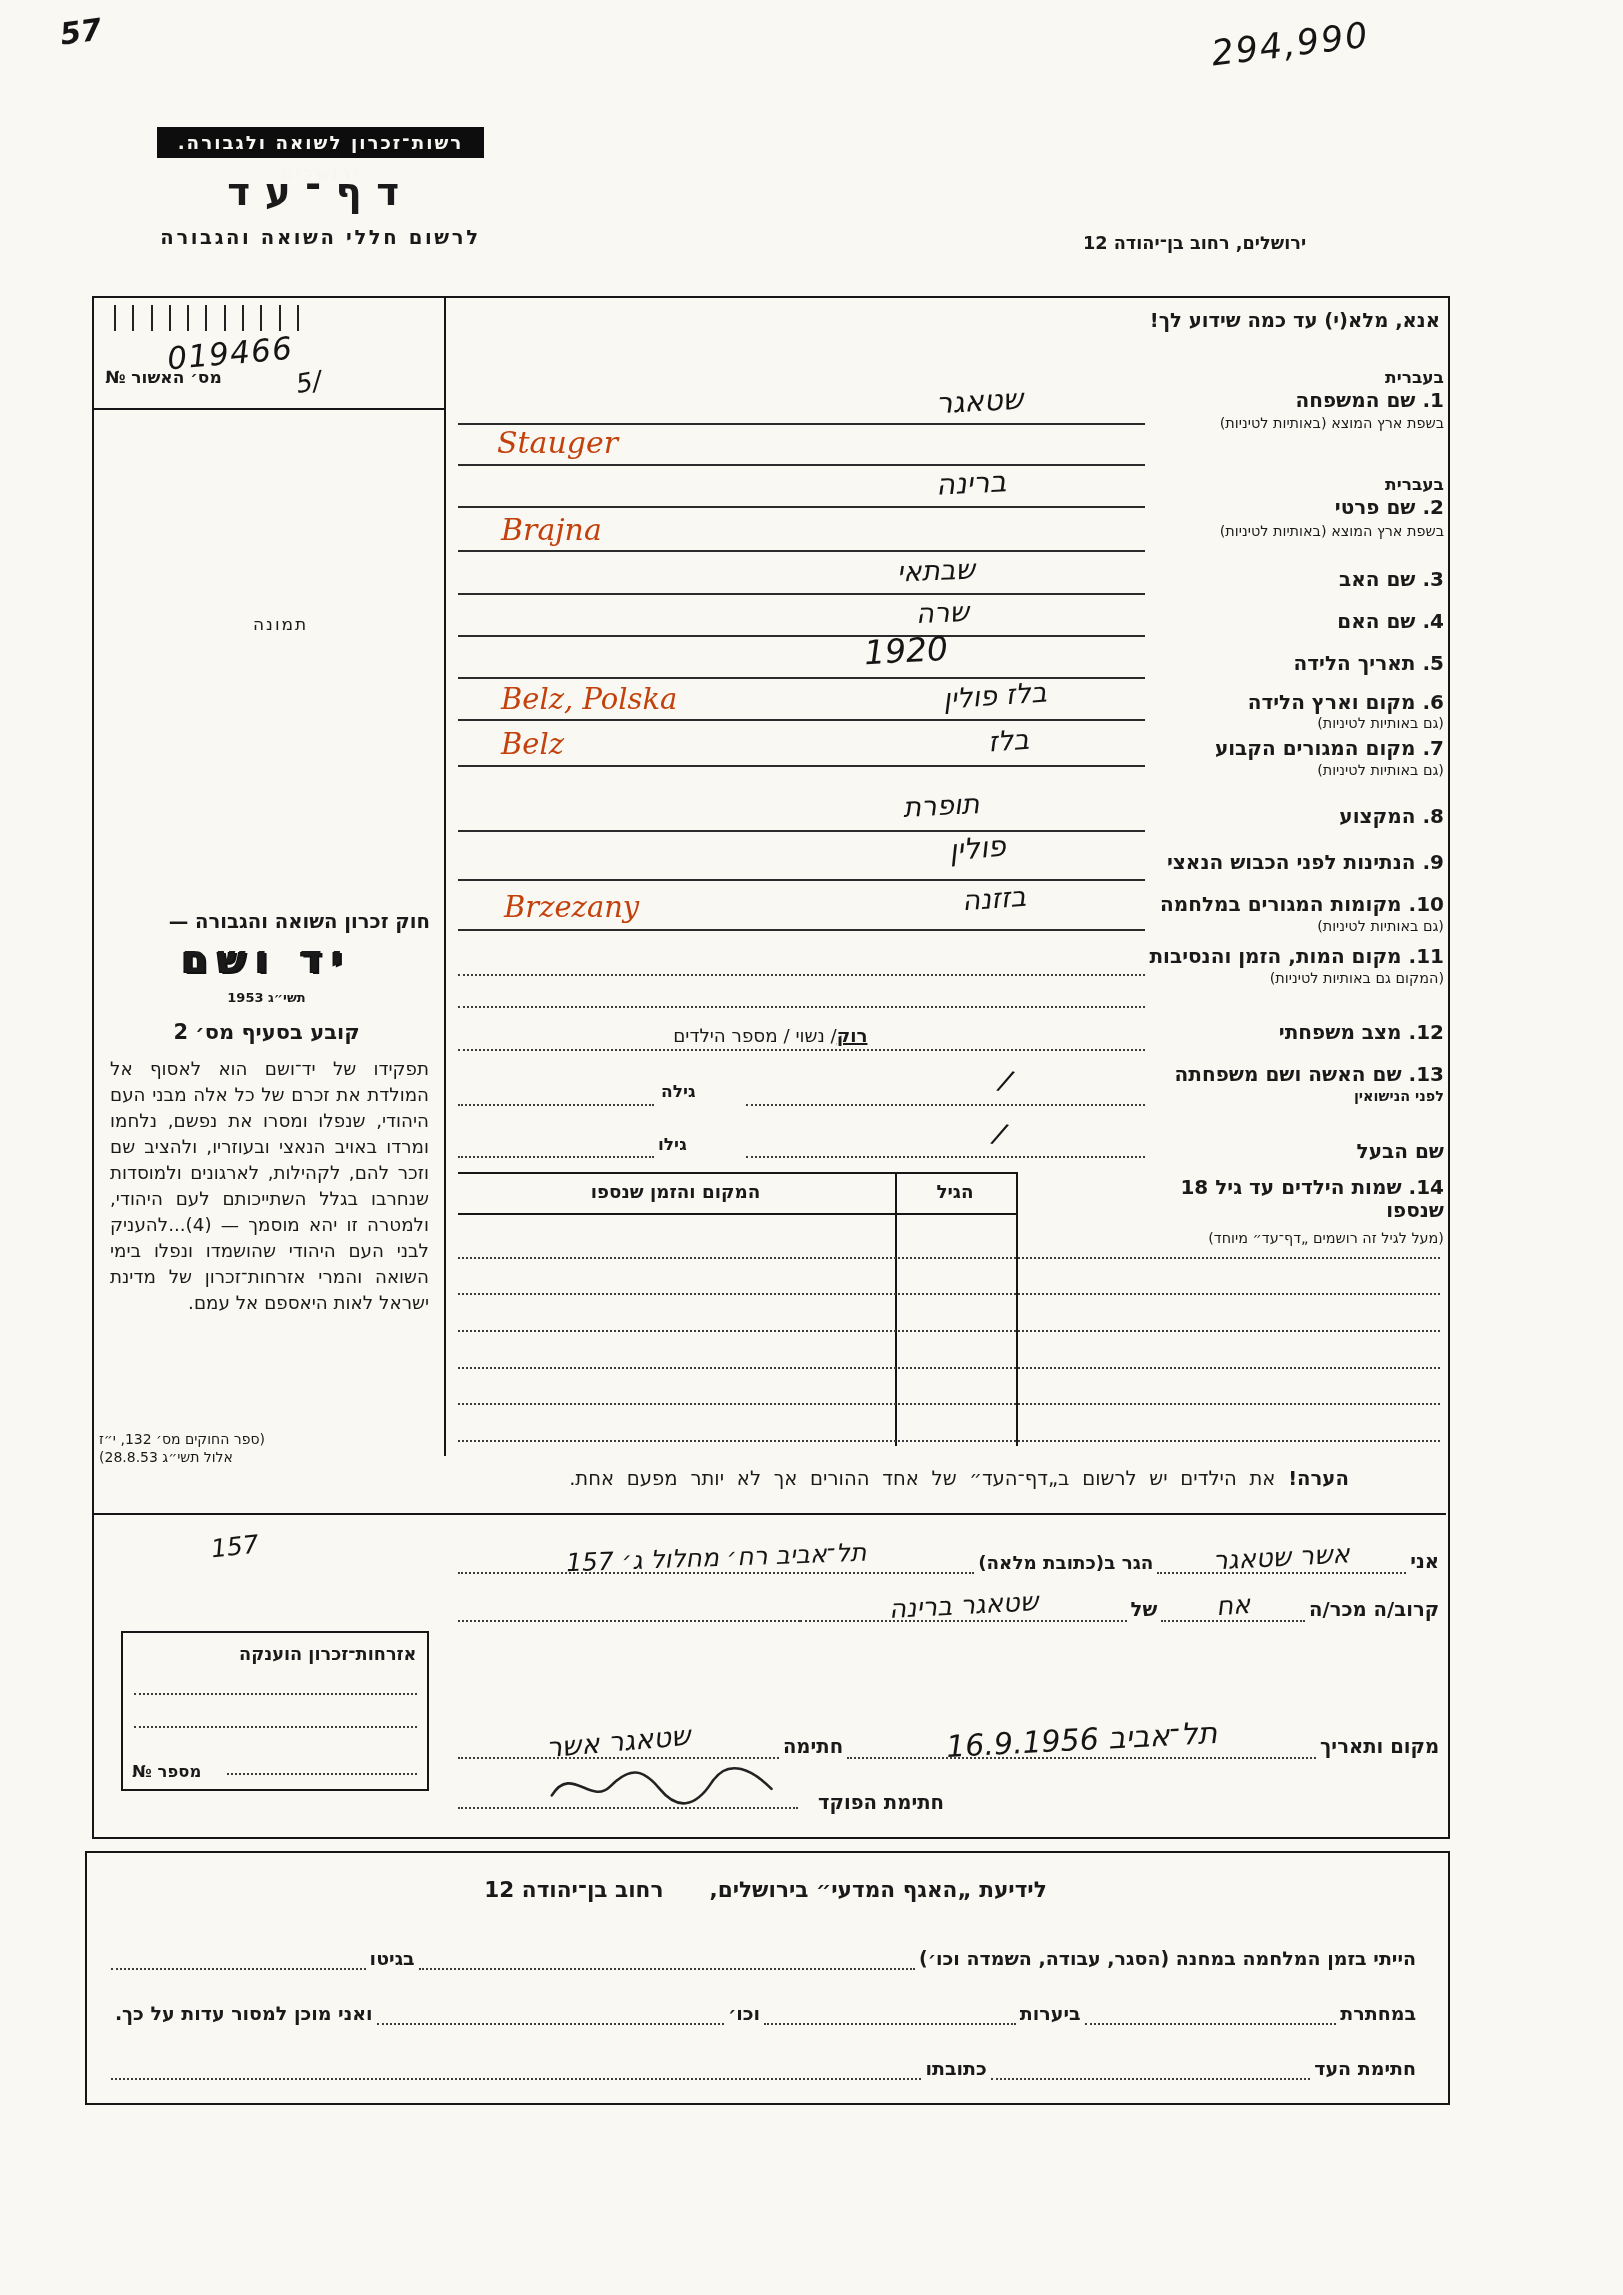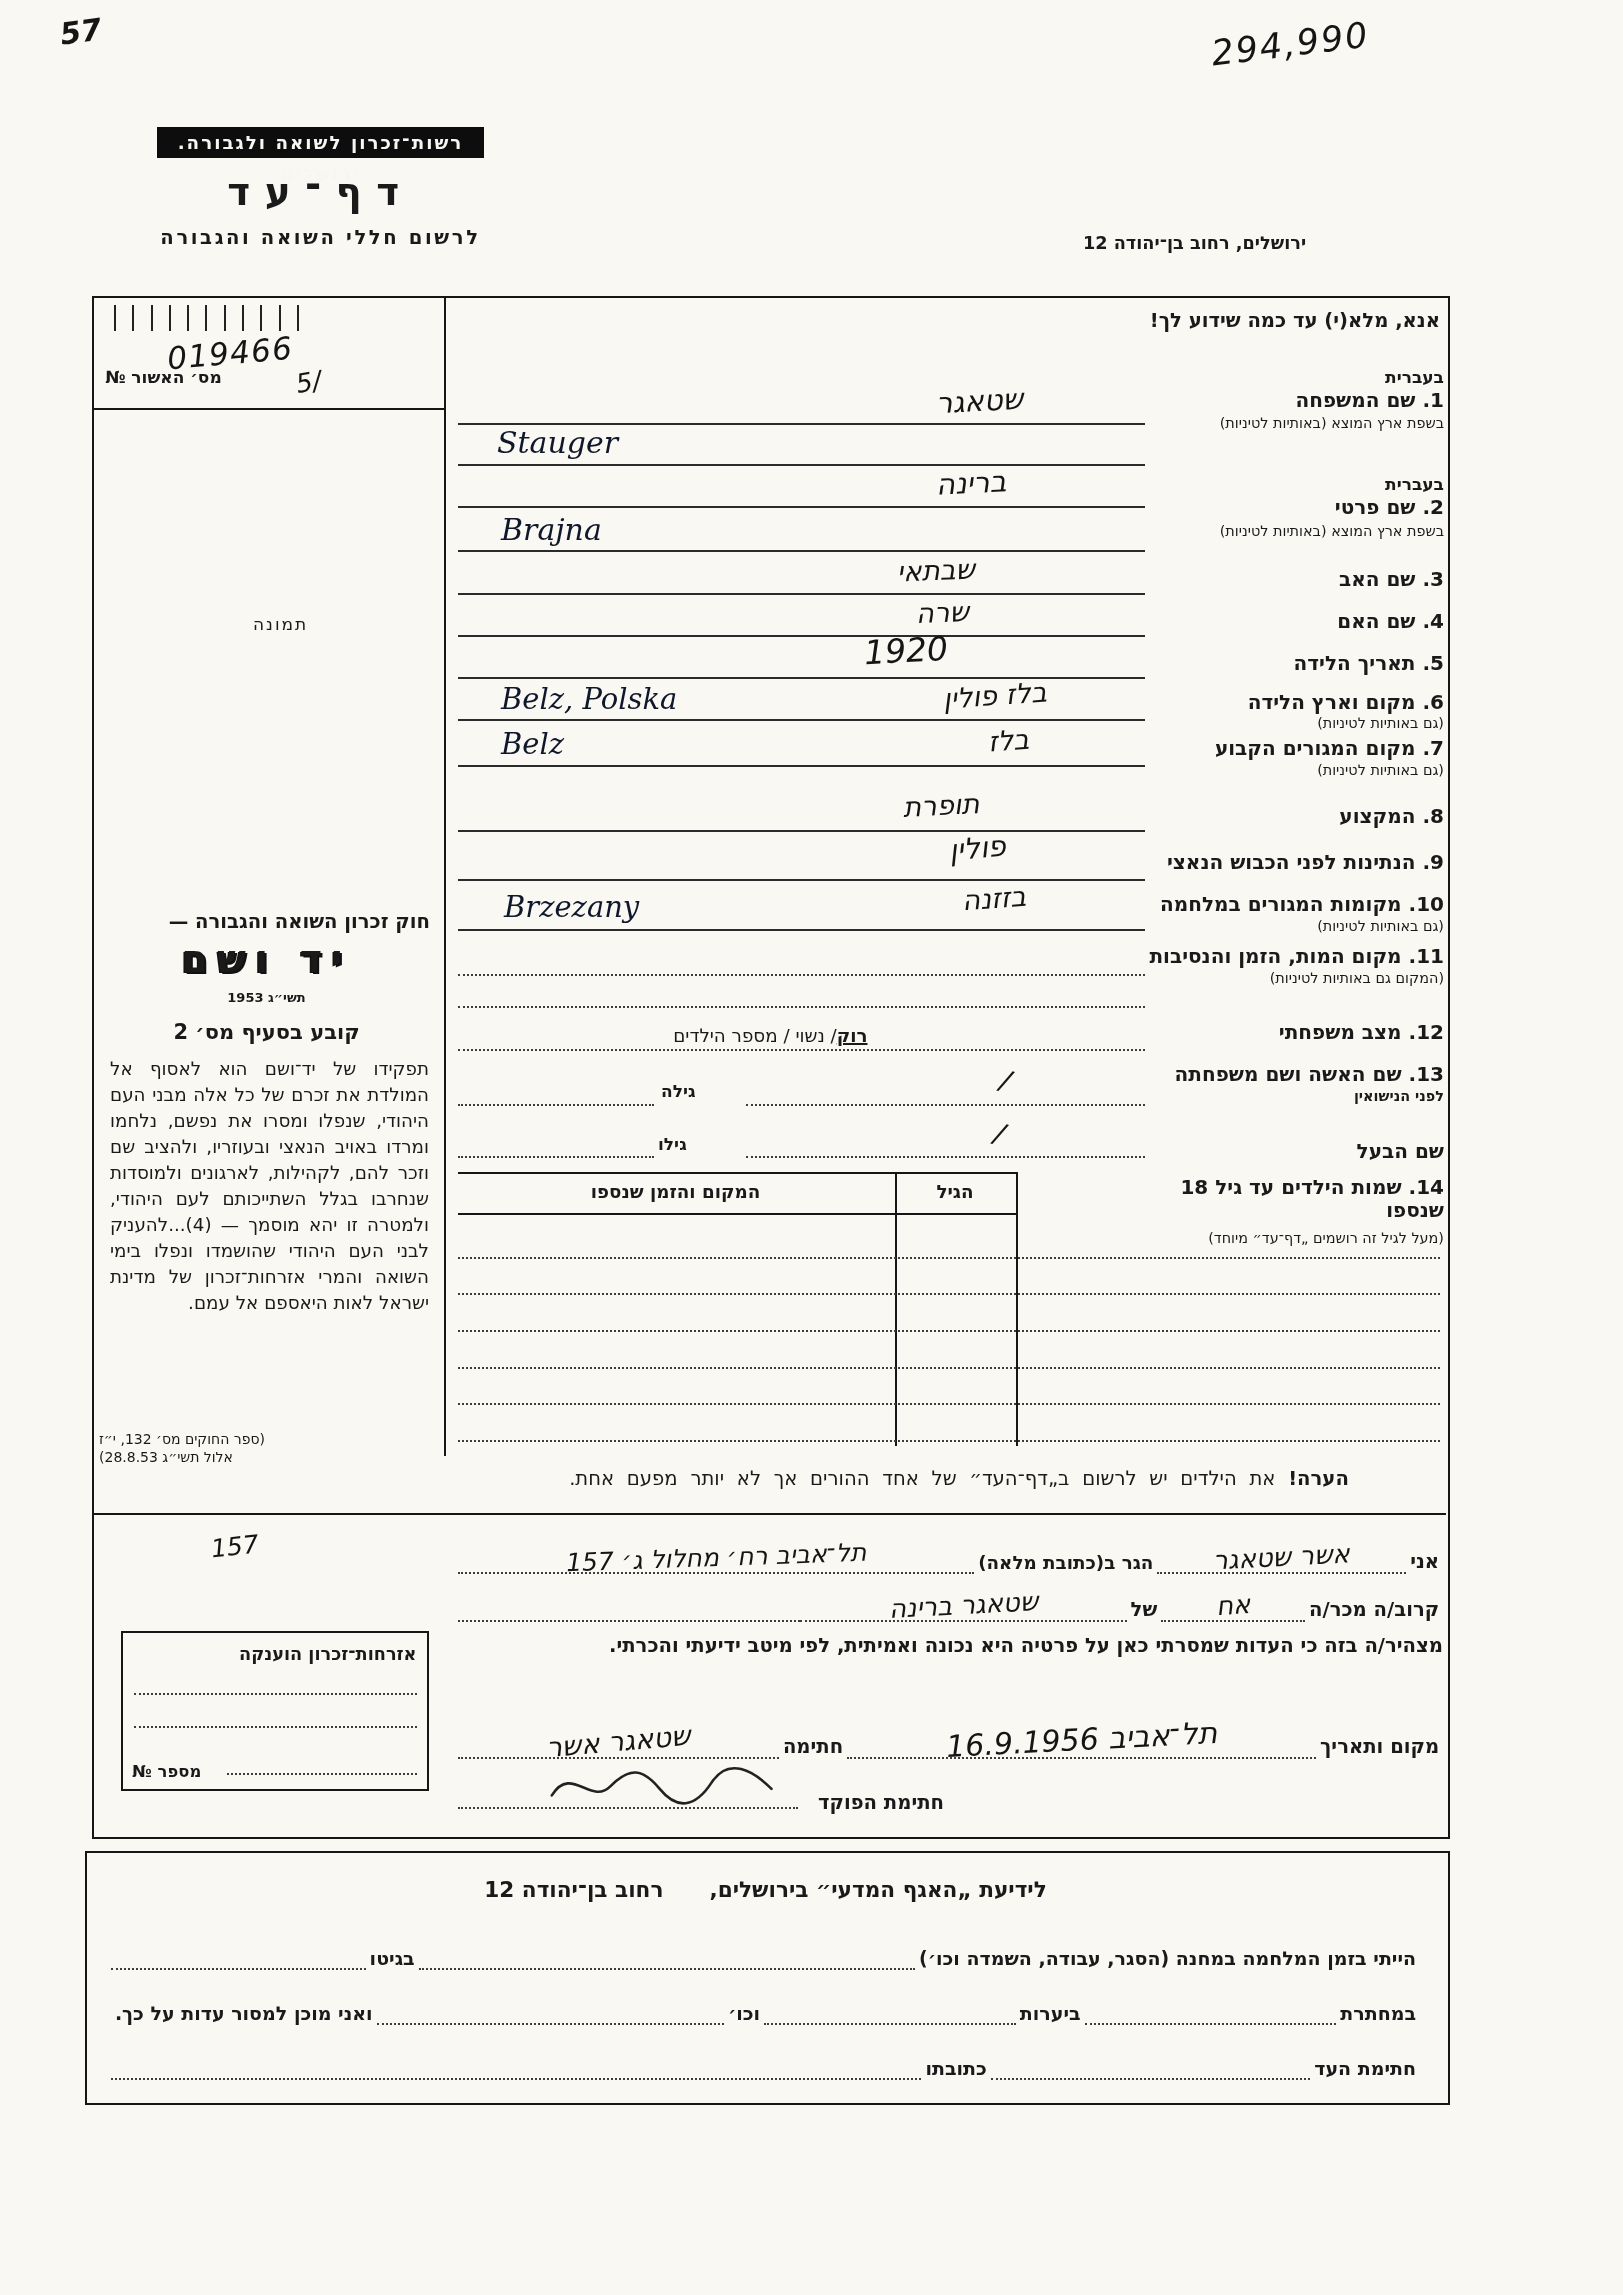--- a/index.html
+++ b/index.html
@@ -14,21 +14,21 @@
   }
   .abs{position:absolute;}
   .b{font-weight:bold;}
   .lbl{font-weight:bold;font-size:20px;line-height:1.15;}
   .lbl-s{font-weight:bold;font-size:17px;}
   .sub{font-size:14.4px;line-height:1.1;}
   .labelcol{left:1149px;width:295px;text-align:right;}
   .uline{border-bottom:2px solid #2b2b2b;}
   .dots{border-bottom:2px dotted #3c3c3c;}
   .hand{font-family:"DejaVu Sans",sans-serif;font-style:italic;color:#151515;}
-  .hand-lat{font-family:"DejaVu Serif",serif;font-style:italic;color:#0f172a;}
+  .hand-lat{font-family:"DejaVu Serif",serif;font-style:italic;color:#c2410c;}
   .frow{display:flex;align-items:flex-end;}
   .frow .word{padding:0 3.9px 1.3px 3.9px;white-space:nowrap;}
   .dotbox{border-bottom:2px dotted #3c3c3c;text-align:center;padding:0 6.5px;white-space:nowrap;}
   .fill{flex:1;}
   .bar{background:#0d0d0d;color:#f6f6f2;}
   .center{text-align:center;}
   .logo-big{
     font-weight:bold;letter-spacing:2.6px;
     text-shadow:2px 2px 0 #111, -1.3px 1.3px 0 #111;
   }
@@ -202,21 +202,20 @@
     <span class="dotbox" style="width:131px;">
       <span class="hand" style="font-size:26px;display:inline-block;transform:rotate(-4deg);">אח</span>
     </span>
     <span class="word b">של</span>
     <span class="dotbox" style="width:314px;">
       <span class="hand" style="font-size:26px;display:inline-block;transform:rotate(-3deg);">שטאגר ברינה</span>
     </span>
     <span class="dotbox fill"></span>
   </div>
 
-  <div class="abs b" style="left:458px;top:1634px;width:985px;text-align:right;font-size:19.6px;">מצהיר/ה בזה כי העדות שמסרתי כאן על פרטיה היא נכונה ואמיתית, לפי מיטב ידיעתי והכרתי.</div>
 
   <div class="abs frow" style="left:458px;top:1716px;width:985px;height:43px;font-size:19.6px;">
     <span class="word b">מקום ותאריך</span>
     <span class="dotbox fill">
       <span class="hand" style="font-size:30px;display:inline-block;transform:rotate(-3deg);">תל־אביב 16.9.1956</span>
     </span>
     <span class="word b">חתימה</span>
     <span class="dotbox" style="width:308px;">
       <span class="hand" style="font-size:27.5px;display:inline-block;transform:rotate(-5deg);">שטאגר אשר</span>
     </span>

